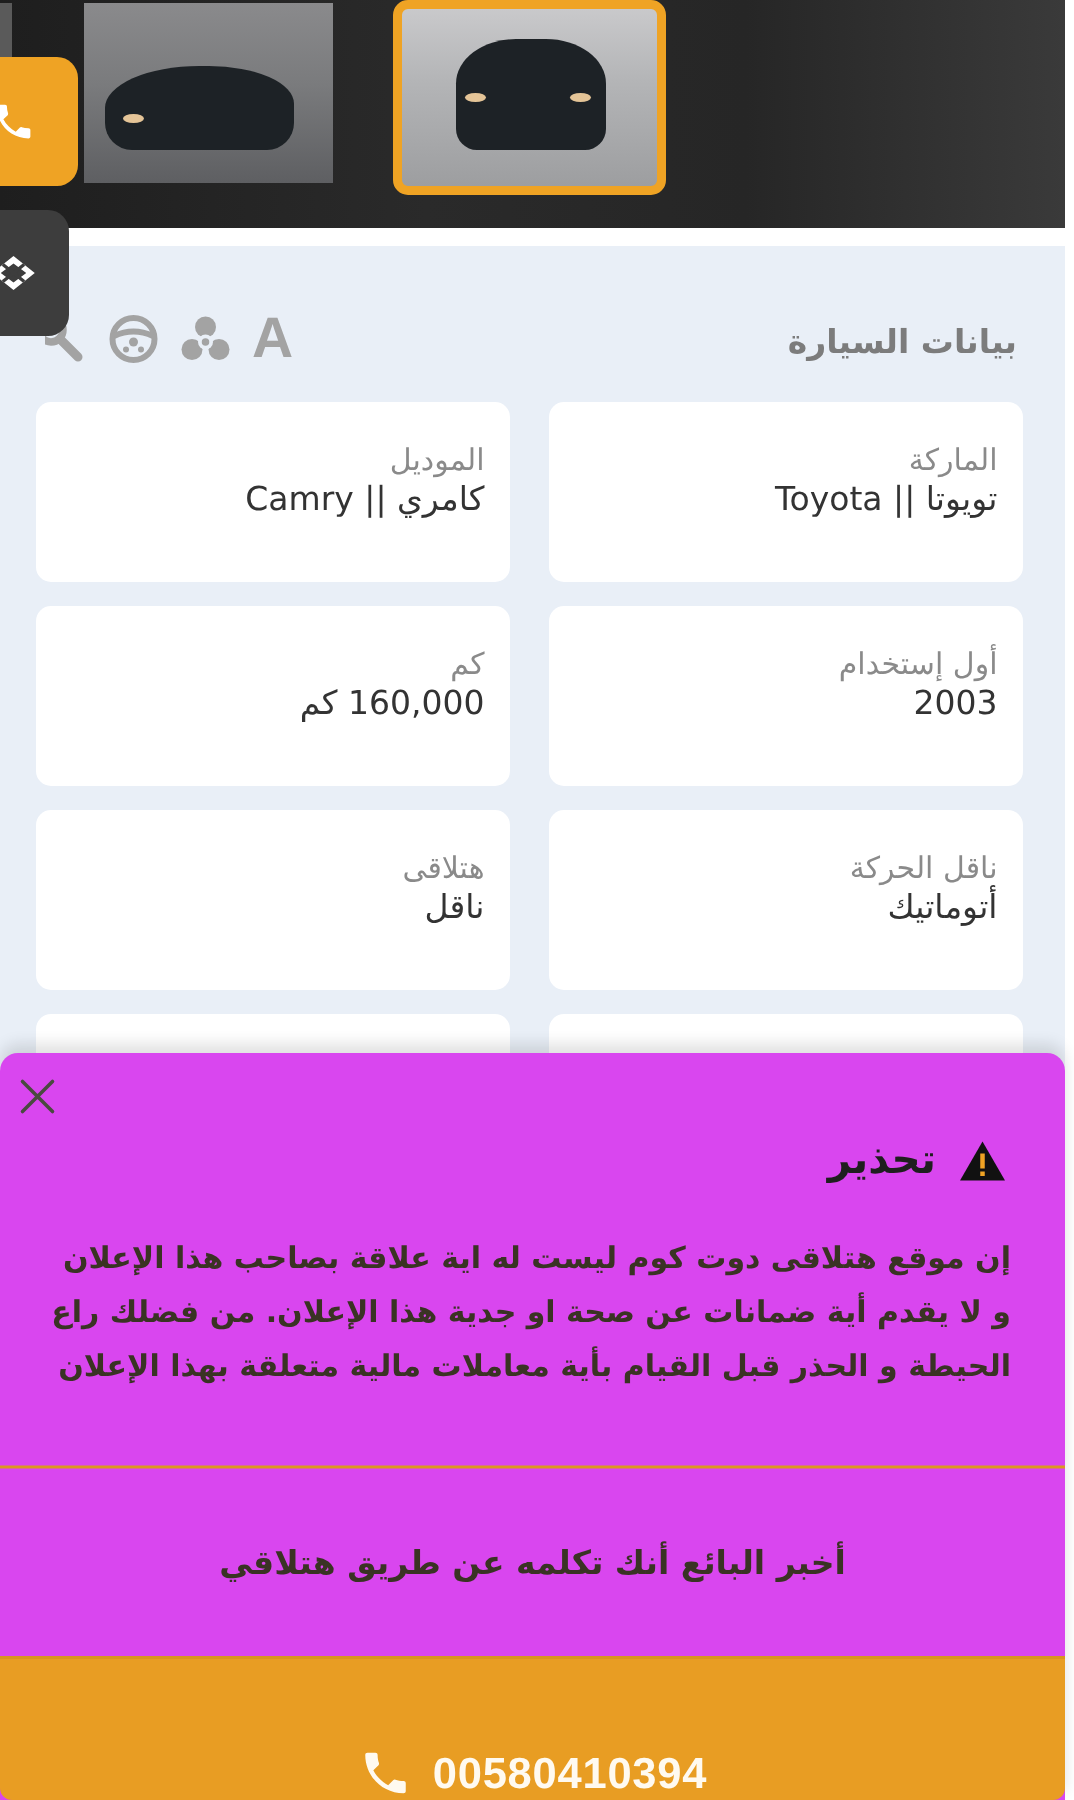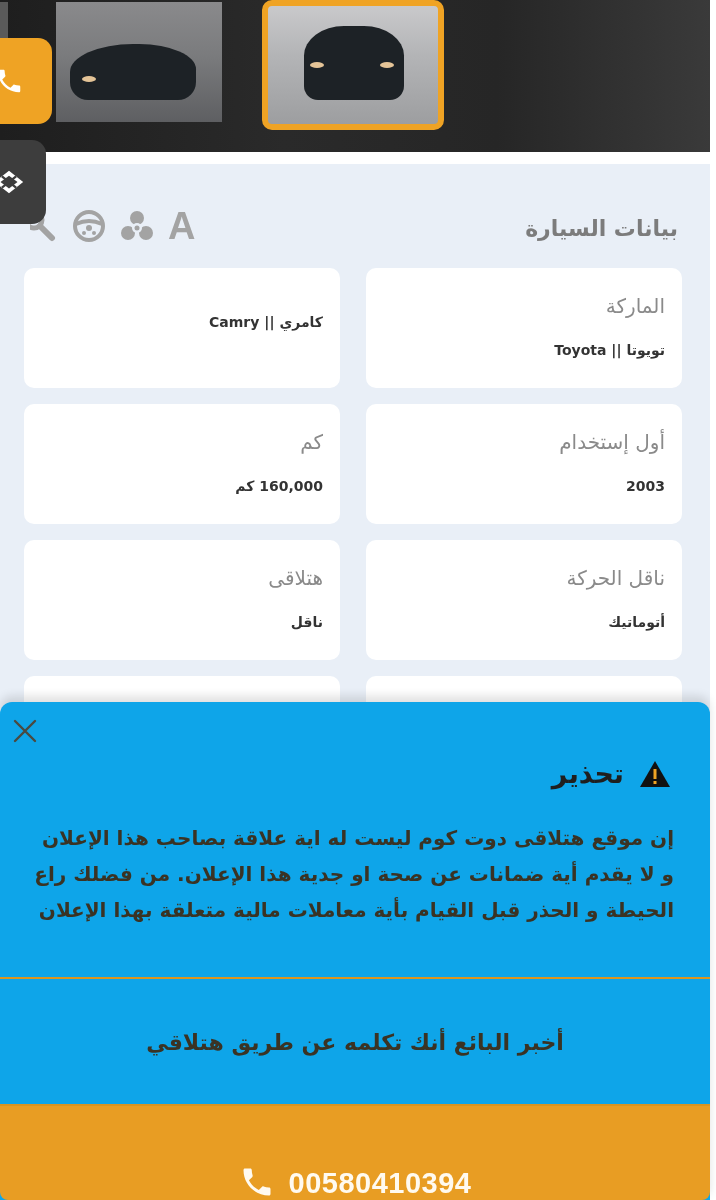--- a/index.html
+++ b/index.html
@@ -62,26 +62,26 @@
   }
   .feature-icons .fi { display: inline-flex; align-items: center; justify-content: center; }
   .letter-a { font-family: "Liberation Sans", sans-serif; font-size: 38px; font-weight: bold; color: #a3a3a3; }
 
   .cards { position: absolute; left: 24px; top: 104px; width: 658px; }
   .card {
     position: absolute; width: 316px; height: 120px; background: #ffffff; border-radius: 10px;
     direction: rtl; padding: 24px 17px 0 17px;
   }
   .card .lbl { font-size: 20px; color: #8a8a8a; line-height: 28px; }
-  .card .val { font-size: 14px; color: #333333; font-weight: bold; line-height: 28px; margin-top: 16px; }
+  .card .val { font-size: 22px; color: #333333; font-weight: normal; line-height: 28px; }
 
   
   .warn {
     position: absolute; left: 0; top: 702px; width: 710px; height: 498px;
-    background: #0ea5e9; border-radius: 12px 12px 0 0;
+    background: #d946ef; border-radius: 12px 12px 0 0;
     box-shadow: 0 -6px 10px rgba(0,0,0,0.12);
   }
   .close-x { position: absolute; left: 12px; top: 16px; width: 26px; height: 26px; cursor: pointer; }
   .warn-title {
     position: absolute; right: 38px; top: 56px; display: flex; align-items: center; gap: 14px;
     direction: rtl;
   }
   .warn-title .t { font-size: 27px; font-weight: bold; color: #1f1f1f; }
   .warn-body {
     position: absolute; right: 36px; top: 118px; width: 640px; direction: rtl;
@@ -161,20 +161,21 @@
       </span>
       <span class="fi letter-a">A</span>
     </div>
 
     <div class="cards">
       <div class="card" style="right:0; top:0;">
         <div class="lbl">الماركة</div>
         <div class="val">تويوتا || Toyota</div>
       </div>
       <div class="card" style="left:0; top:0;">
+        <div class="lbl">الموديل</div>
         <div class="val">كامري || Camry</div>
       </div>
       <div class="card" style="right:0; top:136px;">
         <div class="lbl">أول إستخدام</div>
         <div class="val">2003</div>
       </div>
       <div class="card" style="left:0; top:136px;">
         <div class="lbl">كم</div>
         <div class="val">160,000 كم</div>
       </div>

